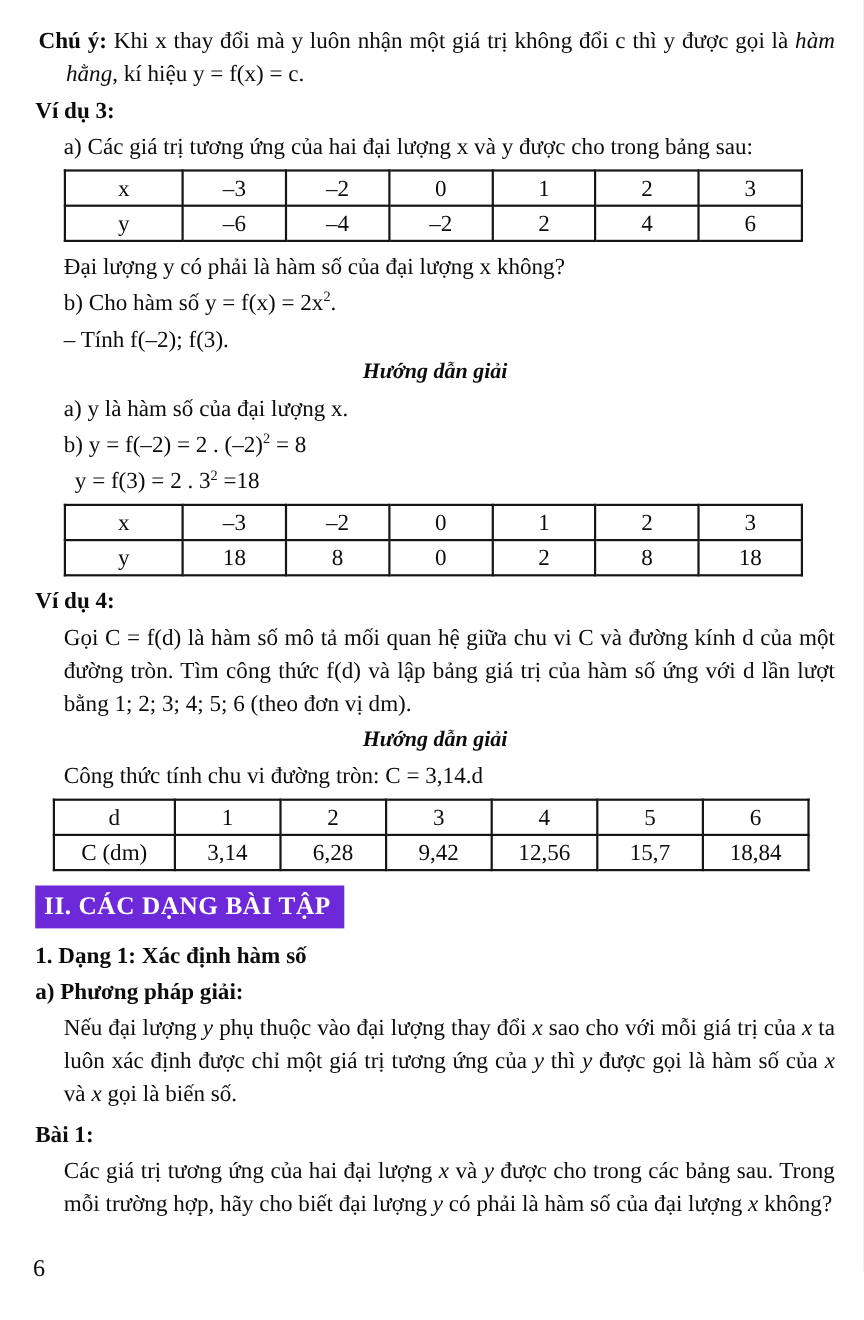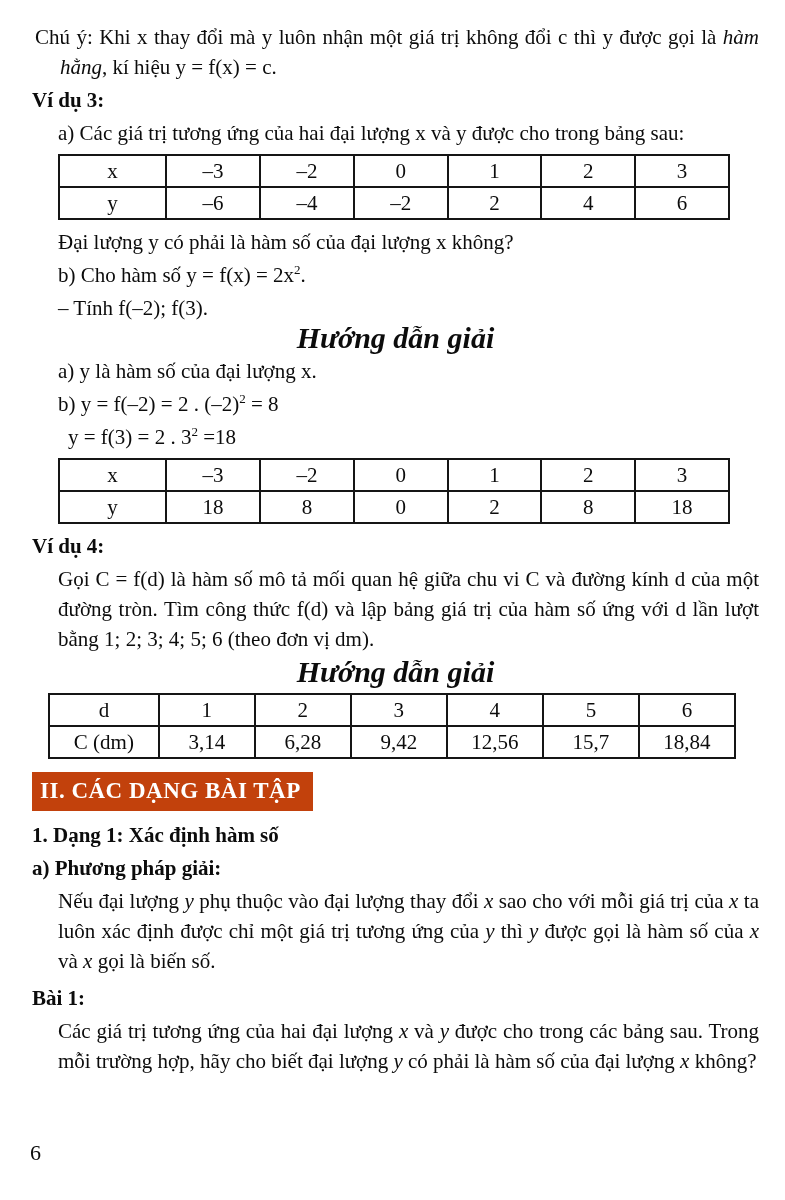--- a/index.html
+++ b/index.html
@@ -26,50 +26,50 @@
     text-indent: -25px;
     text-align: justify;
   }
   .head { font-weight: bold; }
   .mt-xs { margin-top: 3px; }
   .mt-sm { margin-top: 7px; font-family: Liberation Serif, serif; }
   .solution-heading {
     text-align: center;
     font-weight: bold;
     font-style: italic;
-    font-size: 30px;
+    font-size: 20px;
   }
   table.vals {
     border-collapse: collapse;
     table-layout: fixed;
     width: 672px;
     margin: 6px 0 7px 26px;
   }
   table.vals.wide { margin-left: 16px; width: 688px; }
   table.vals td {
     border: 2px solid #151515;
     text-align: center;
     height: 30px;
     font-size: 21px;
     padding: 0 2px;
     overflow: hidden;
     white-space: nowrap;
   }
   .banner-wrap { margin: 13px 0 9px 0; }
   .banner {
     display: inline-block;
-    background: #c2410c;
+    background: #6d28d9;
     color: #ffffff;
     font-weight: bold;
     font-size: 23px;
     line-height: 28px;
     padding: 5px 12px 6px 8px;
     letter-spacing: 0.5px;
   }
-  .s-b { font-weight: normal; }
+  .s-b { font-weight: bold; }
   .s-i { font-style: italic; }
   .s-sup { vertical-align: super; font-size: 0.62em; line-height: 0; }
   .page-number {
     position: absolute;
     left: 30px;
     bottom: 32px;
     font-size: 22px;
   }
 </style>
 </head>
@@ -154,20 +154,21 @@
       <td>8</td>
       <td>18</td>
     </tr>
   </tbody>
     </table>
 
   <p class="head mt-sm">Ví dụ 4:</p>
   <p class="indent just mt-xs">Gọi C = f(d) là hàm số mô tả mối quan hệ giữa chu vi C và đường kính d của một đường tròn. Tìm công thức f(d) và lập bảng giá trị của hàm số ứng với d lần lượt bằng 1; 2; 3; 4; 5; 6 (theo đơn vị dm).</p>
 
   <p class="solution-heading mt-xs">Hướng dẫn giải</p>
+  <p class="indent mt-xs">Công thức tính chu vi đường tròn: C = 3,14.d</p>
 
   <table class="vals wide">
     <colgroup>
         <col style="width:16%">
         <col style="width:14%">
         <col style="width:14%">
         <col style="width:14%">
         <col style="width:14%">
         <col style="width:14%">
         <col style="width:14%">

